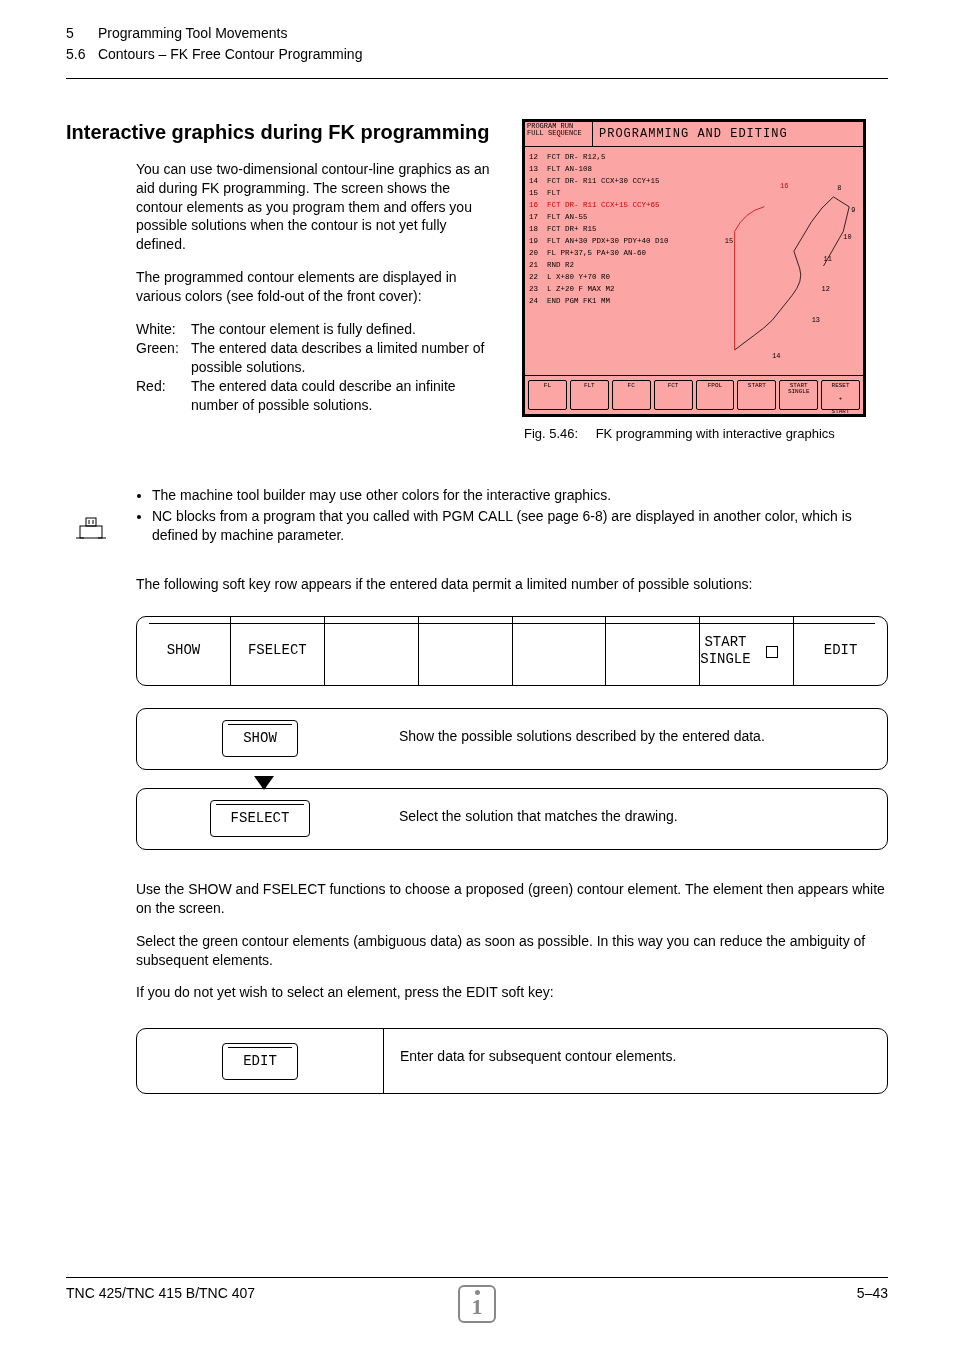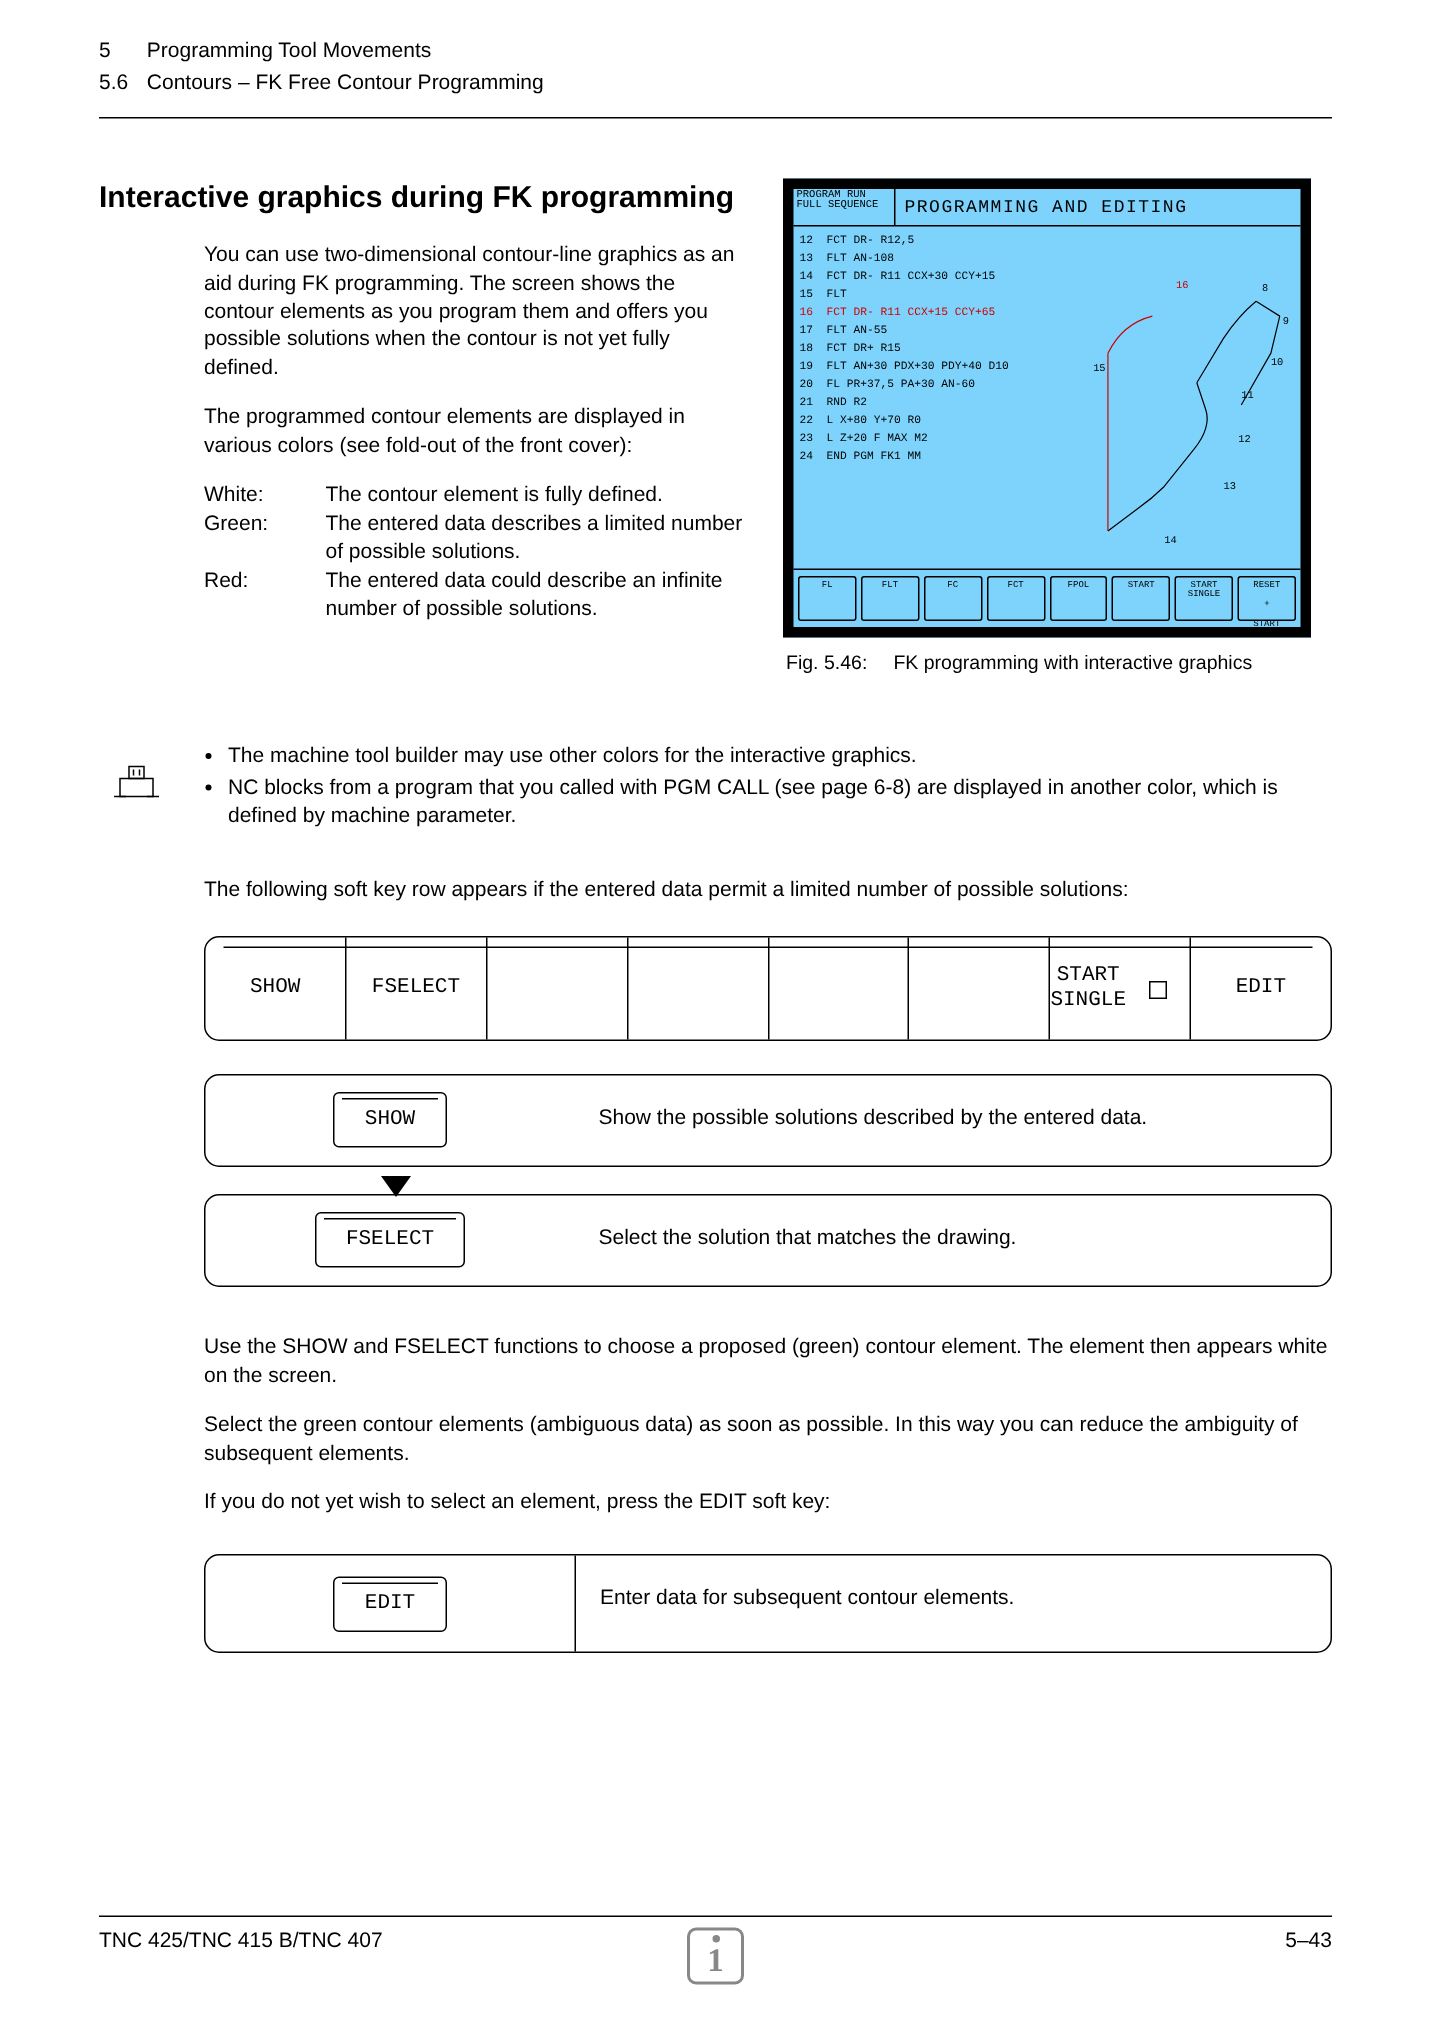--- a/index.html
+++ b/index.html
@@ -45,34 +45,34 @@
     font-weight: bold;
     font-size: 20px;
     margin: 0 0 14px 0;
   }
 
   .body-block { margin-left: 70px; }
 
   p.body { margin: 0 0 14px 0; font-size: 14px; }
 
   .color-table { margin-left: 70px; font-size: 14px; }
-  .color-row { display:flex; margin-bottom: 0; gap: 26px; }
+  .color-row { display:flex; margin-bottom: 0; }
   .color-label { width: 55px; flex-shrink:0; }
   .color-desc { flex:1; }
 
   
   .fig-col { width: 340px; }
   .screen-frame {
-    border: 7px solid #000000;
+    border: 3px solid #000000;
     width: 338px;
     height: 292px;
     position: relative;
     font-family: "Courier New", monospace;
     font-size: 9px;
-    background: #7dd3fc;
+    background: #fca5a5;
   }
   .screen-top {
     display:flex;
     height: 24px;
     border-bottom: 1px solid #000;
   }
   .screen-top-left {
     width: 63px;
     border-right: 1px solid #000;
     padding: 1px 2px;
@@ -123,21 +123,21 @@
   .fig-caption {
     font-size: 13px;
     margin-top: 8px;
     margin-left: 2px;
   }
   .fig-caption .fignum { display:inline-block; width: 68px; }
 
   
   .note-row {
     display:flex;
-    align-items:center;
+    align-items:flex-end;
     margin: 44px 0 28px 0;
     gap: 20px;
   }
   .note-icon {
     width: 38px;
     flex-shrink:0;
     padding-left: 10px;
   }
   .note-icon svg { width: 30px; height: 26px; }
   .note-list { margin:0; padding-left: 18px; font-size: 14px; }

